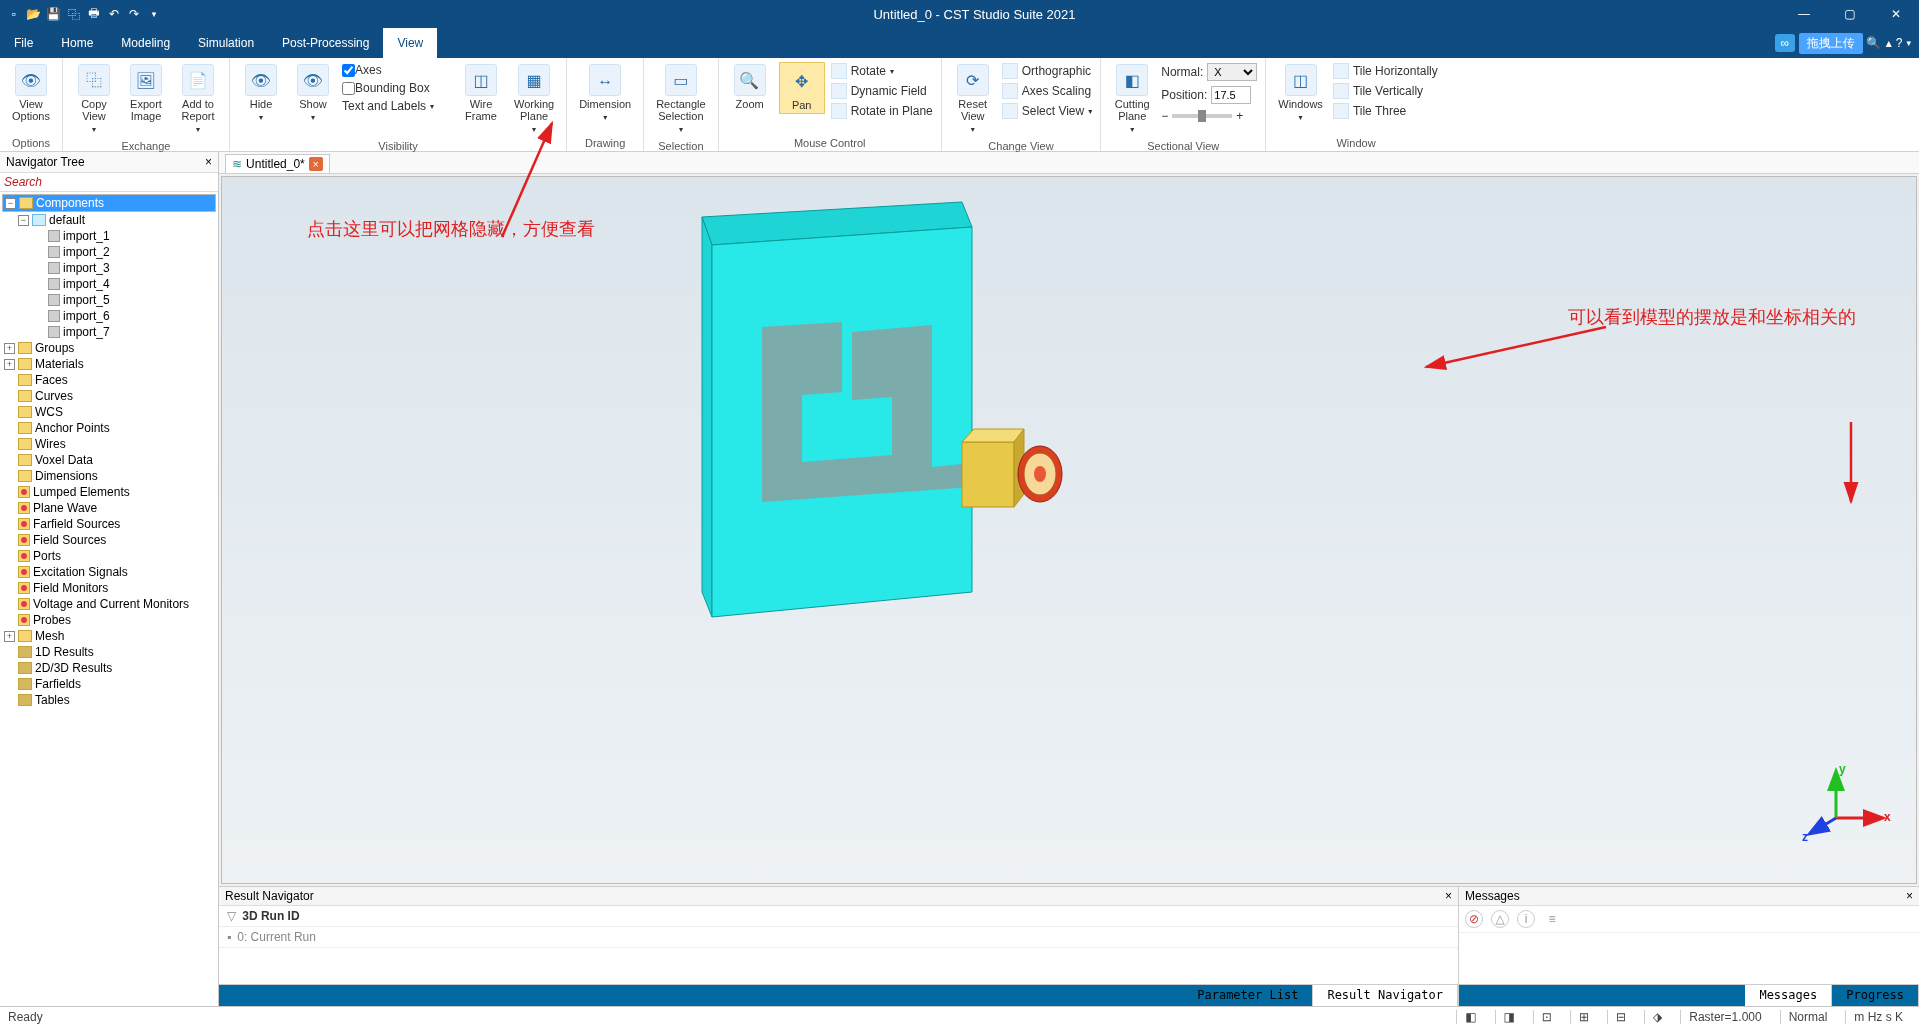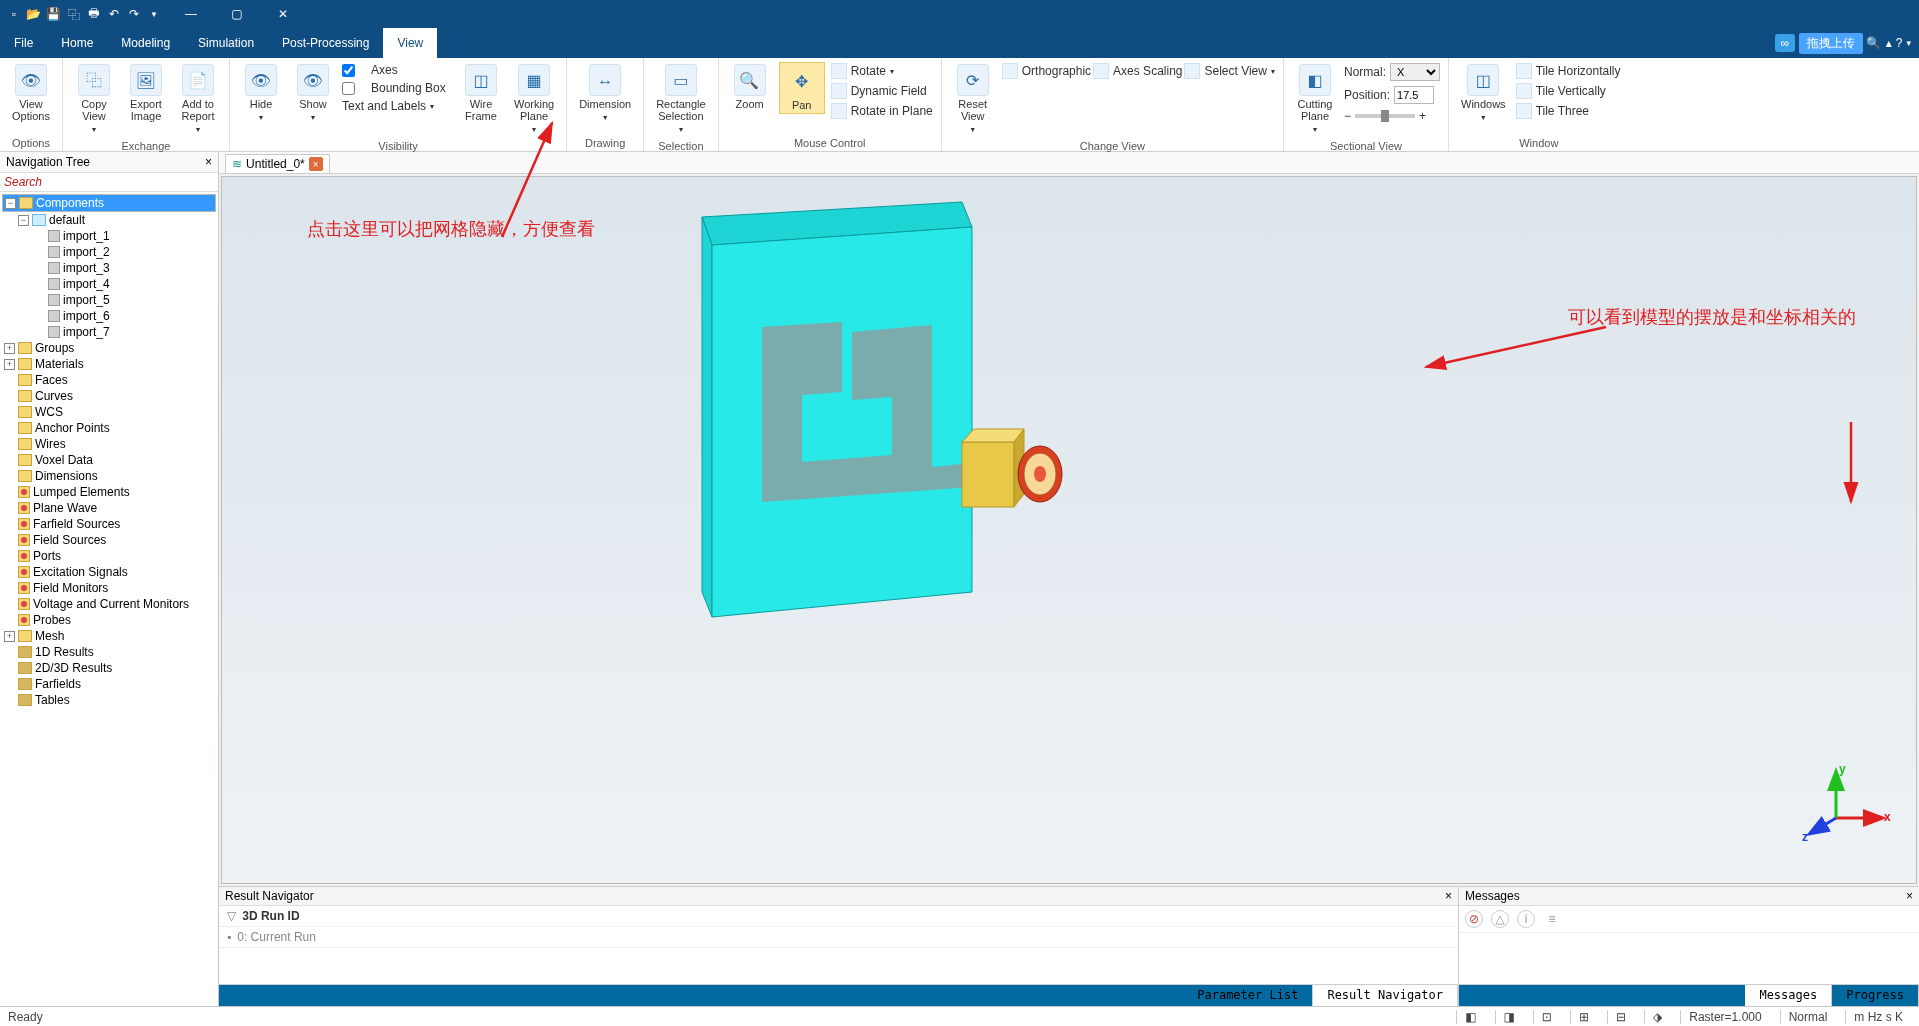--- a/index.html
+++ b/index.html
@@ -15,21 +15,21 @@
 .menubar .tab.active { background:#fff; color:#0f4c81; }
 .menubar .right { margin-left:auto; display:flex; align-items:center; gap:4px; padding-right:8px; }
 .drag-upload { background:#4aa3ff; color:#fff; padding:2px 8px; border-radius:2px; }
 .ribbon { height:94px; background:#fff; border-bottom:1px solid #d0d0d0; display:flex; }
 .group { border-right:1px solid #e0e0e0; padding:4px 8px 2px 8px; display:flex; flex-direction:column; justify-content:space-between; }
 .group .body { display:flex; gap:6px; align-items:flex-start; flex:1; }
 .group .lbl { text-align:center; font-size:11px; color:#555; padding-top:2px; }
 .rbtn { display:flex; flex-direction:column; align-items:center; gap:2px; padding:2px 4px; cursor:pointer; min-width:46px; }
 .rbtn .ic { width:32px; height:32px; background:#eaf3fb; border:1px solid #cfe3f3; border-radius:3px; display:flex; align-items:center; justify-content:center; color:#2a6fab; font-size:16px; }
 .rbtn span { font-size:11px; line-height:12px; text-align:center; color:#333; }
-.chk { display:flex; align-items:center; gap:16px; font-size:11px; color:#333; margin:1px 0; }
+.chk { display:flex; align-items:center; gap:0; font-size:11px; color:#333; margin:1px 0; }
 .chk input { width:13px; height:13px; }
 .smallrow { display:flex; align-items:center; gap:4px; font-size:11px; color:#333; margin:1px 0; white-space:nowrap; }
 .smallrow .ic2 { width:16px; height:16px; background:#eaf3fb; border:1px solid #cfe3f3; display:inline-block; }
 .sel { border:1px solid #b8b8b8; height:18px; font-size:11px; padding:0 2px; }
 .main { display:flex; height:calc(1026px - 28px - 30px - 94px - 20px); }
 .navpanel { width:219px; background:#fff; border-right:1px solid #c8c8c8; display:flex; flex-direction:column; }
 .navpanel .hdr { background:#f9f9f9; padding:3px 6px; font-family:monospace; font-size:12px; border-bottom:1px solid #ddd; display:flex; justify-content:space-between; }
 .navpanel .srch { border-bottom:1px solid #ddd; padding:2px 4px; color:#b91c1c; font-style:italic; }
 .tree { flex:1; overflow:auto; padding:2px; font-size:12px; }
 .tree .row { display:flex; align-items:center; gap:3px; padding:1px 2px; white-space:nowrap; cursor:pointer; }
@@ -74,20 +74,21 @@
   <div class="qat">
     <span>▫</span>
     <span>📂</span>
     <span>💾</span>
     <span>⿻</span>
     <span>🖶</span>
     <span>↶</span>
     <span>↷</span>
     <span style="font-size:9px">▾</span>
   </div>
+  <div class="title">Untitled_0 - CST Studio Suite 2021</div>
   <div class="winbtns">
     <div>—</div>
     <div>▢</div>
     <div>✕</div>
   </div>
 </div>
 
 <div class="menubar">
   <div class="tab">File</div>
   <div class="tab">Home</div>
@@ -228,21 +229,21 @@
     <div class="lbl">Mouse Control</div>
   </div>
   <div class="group">
     <div class="body">
       <div class="rbtn">
           <div class="ic">⟳</div>
           <span style="white-space:pre-line">Reset
 View</span>
           <span style="font-size:8px">▾</span>
         </div>
-      <div style="display:flex;flex-direction:row;gap:2px;justify-content:center">
+      <div style="display:flex;flex-direction:column;gap:2px;justify-content:center">
         <div class="smallrow">
             <span class="ic2"></span>
             <span>Orthographic</span>
           </div>
         <div class="smallrow">
             <span class="ic2"></span>
             <span>Axes Scaling</span>
           </div>
         <div class="smallrow">
             <span class="ic2"></span>
@@ -304,21 +305,21 @@
       </div>
     </div>
     <div class="lbl">Window</div>
   </div>
 </div>
 
 <div class="main">
 
   <div class="navpanel">
     <div class="hdr">
-        <span>Navigation Tree</span>
+        <span>Navigator Tree</span>
         <span>×</span>
       </div>
     <div class="srch">Search</div>
     <div class="tree">
       <div class="row sel">
           <span class="exp">−</span>
           <span class="fld"></span>
           <span>Components</span>
         </div>
       <div class="row ind1">

